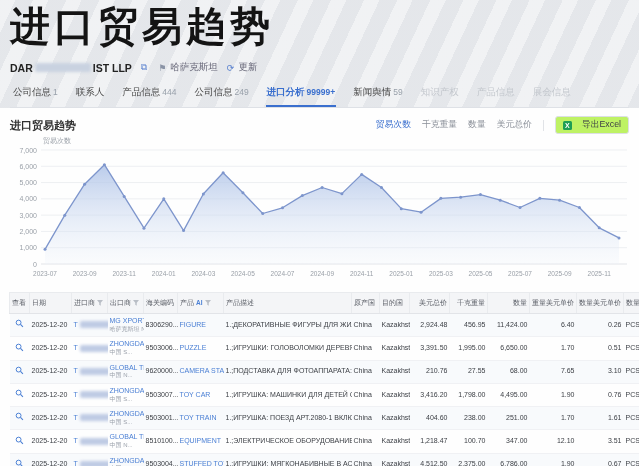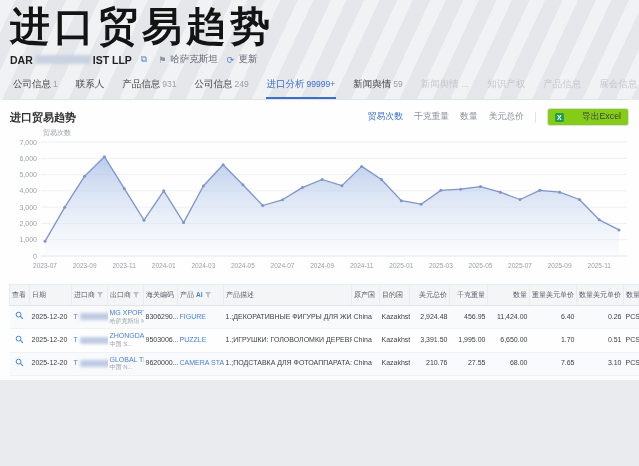--- a/index.html
+++ b/index.html
@@ -1,45 +1,45 @@
 <!DOCTYPE html>
 <html><head>
 <meta charset="utf-8">
 <style>
   *{box-sizing:border-box;margin:0;padding:0}
   html,body{width:639px;height:466px;overflow:hidden}
   body{background:#e9ebee;font-family:"Liberation Sans","DejaVu Sans",sans-serif;color:#333}
-  .page{width:639px;height:380px;overflow:hidden;background:
+  .page{width:639px;height:466px;overflow:hidden;background:
     repeating-linear-gradient(115deg,rgba(255,255,255,.35) 0 14px,rgba(220,223,228,.35) 14px 30px),#e9ebee}
   .top{padding:4px 10px 0}
   h1{font-family:"Liberation Serif","DejaVu Serif",serif;font-size:40px;font-weight:900;
      color:#141414;letter-spacing:4px;line-height:1.15}
-  .company-row{display:flex;align-items:center;gap:9px;font-size:9.5px;color:#667;margin:3px 0 9px}
+  .company-row{display:flex;align-items:center;gap:9px;font-size:9.5px;color:#667;margin:11px 0 9px}
   .company-name{font-weight:bold;color:#222;font-size:10.5px;display:inline-flex;align-items:center}
   .blurbox{display:inline-block;height:9px;border-radius:2px;background:#c9d2e0;filter:blur(1.6px)}
   .name-blur{width:56px;margin:0 2px}
   .imp-blur{width:30px;height:7px;margin:0 2px;background:#bfcbe4;vertical-align:middle}
   .mini-icon{font-size:9px;color:#5b82cf;margin-right:2px}
   .meta{display:inline-flex;align-items:center;gap:2px}
   .link{cursor:pointer}
   .tabs{display:flex;gap:16px;border-bottom:1px solid #dee1e6;font-size:9.5px;padding:0 2px;white-space:nowrap}
   .tab{padding:3px 1px 6px;color:#454545;cursor:pointer}
   .tab .cnt{color:#98a0aa;font-size:8.5px;margin-left:2px}
-  .tab.active{color:#3a6fce;font-weight:normal;border-bottom:2px solid #3a6fce}
+  .tab.active{color:#3a6fce;font-weight:bold;border-bottom:2px solid #3a6fce}
   .tab.active .cnt{color:#3a6fce}
   .tab.disabled{color:#c3c7cd;cursor:default}
   .card{background:#fefefe;padding:7px 9px 0;min-height:352px;box-shadow:0 -1px 0 #e4e6ea inset}
   .section-head{display:flex;justify-content:space-between;align-items:center;margin:1px 1px 0}
   .section-title{font-size:11px;font-weight:bold;color:#303030}
   .controls{display:flex;align-items:center;gap:11px;font-size:8.8px;color:#8a8f98}
   .metric{cursor:pointer}
   .metric.active{color:#3a6fce}
   .vdiv{width:1px;height:11px;background:#e1e3e7}
-  .export-btn{display:inline-flex;align-items:center;gap:18px;border:1px solid #dcdfe4;border-radius:3px;
-     padding:2px 7px;font-size:8.8px;color:#3f4046;background:#84cc16;cursor:pointer}
+  .export-btn{display:inline-flex;align-items:center;gap:10px;border:1px solid #dcdfe4;border-radius:3px;
+     padding:2px 7px;font-size:8.8px;color:#3f4046;background:#bef264;cursor:pointer}
   .excel-icon{width:9px;height:9px;background:#1d9e54;color:#fff;font-size:7px;line-height:9px;
      text-align:center;border-radius:1.5px;font-weight:bold}
   .chart-wrap{position:relative;margin-top:2px}
   table{width:100%;border-collapse:collapse;table-layout:fixed;font-size:7px;margin-top:2px}
   th{background:#f4f5f7;color:#5a5e66;font-weight:normal;padding:5px 2px;text-align:left;
      white-space:nowrap;overflow:hidden;border:1px solid #e9ebee;border-bottom:1px solid #e2e4e8}
   td{padding:3px 2px;border-bottom:1px solid #f0f1f4;color:#3d4046;white-space:nowrap;overflow:hidden;line-height:1.25}
   tbody tr:nth-child(odd){background:#f8fafc}
   .blue{color:#4a7fd4}
   .sub{color:#9ba1ab;font-size:6px}
@@ -67,25 +67,24 @@
         </span>
       <span class="meta link">
           <span class="mini-icon">⟳</span>
           <span>更新</span>
         </span>
     </div>
 
     <div class="tabs" id="tabs">
         <div class="tab"><span>公司信息</span><span class="cnt">1</span></div>
         <div class="tab"><span>联系人</span></div>
-        <div class="tab"><span>产品信息</span><span class="cnt">931</span></div>
+        <div class="tab"><span>产品信息</span><span class="cnt">444</span></div>
         <div class="tab"><span>公司信息</span><span class="cnt">249</span></div>
         <div class="tab active"><span>进口分析</span><span class="cnt">99999+</span></div>
         <div class="tab"><span>新闻舆情</span><span class="cnt">59</span></div>
-        <div class="tab disabled"><span>新闻舆情 ...</span></div>
         <div class="tab disabled"><span>知识产权</span></div>
         <div class="tab disabled"><span>产品信息</span></div>
         <div class="tab disabled"><span>展会信息</span></div>
       </div>
   </div>
 
   <div class="card">
     <div class="section-head">
       <div class="section-title">进口贸易趋势</div>
       <div class="controls">

